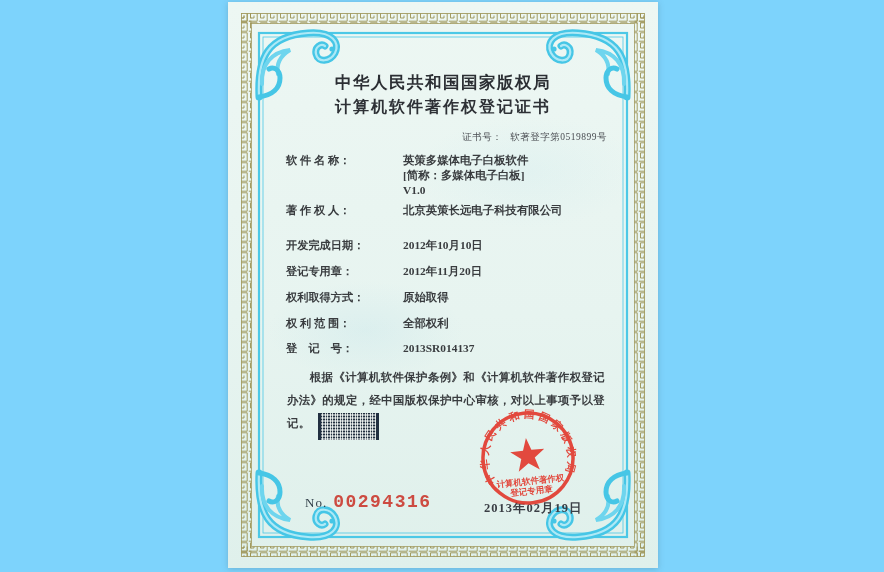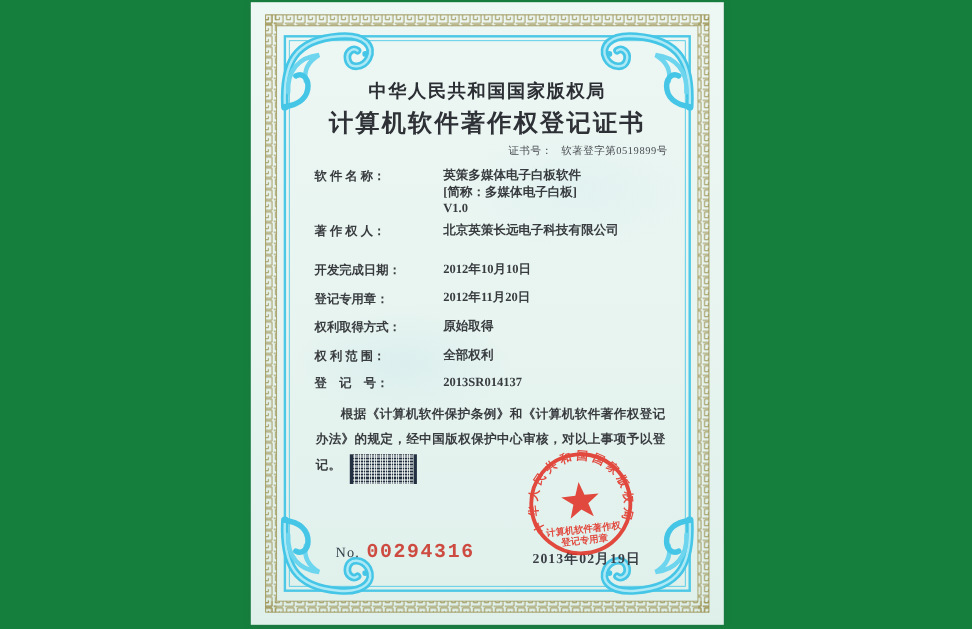--- a/index.html
+++ b/index.html
@@ -1,36 +1,36 @@
 <!DOCTYPE html>
 <html><head>
 <meta charset="utf-8">
 <style>
   html,body{margin:0;padding:0;}
   .page{
-    position:relative;width:884px;height:572px;background:#15803d;overflow:hidden;
+    position:relative;width:884px;height:572px;background:#7dd3fc;overflow:hidden;
     font-family:"Liberation Serif","DejaVu Serif",serif;
   }
   .cert{
     position:absolute;left:228px;top:2px;width:430px;height:566px;
     background:
       radial-gradient(140px 70px at 32% 58%, rgba(180,222,232,0.22), transparent 70%),
       radial-gradient(160px 80px at 70% 30%, rgba(190,228,236,0.18), transparent 70%),
       linear-gradient(180deg,#edf7f3 0%,#e7f4f0 55%,#dff0eb 100%);
     box-shadow:0 1px 6px rgba(60,80,90,0.25);
   }
   .frame{position:absolute;left:0;top:0;z-index:1;}
   .authority{
     position:absolute;left:0;top:70px;width:100%;text-align:center;z-index:2;
     font-family:"DejaVu Sans","Liberation Sans",sans-serif;
     font-size:16.5px;font-weight:700;letter-spacing:1.5px;color:#2b2e33;
   }
   .title{
     position:absolute;left:0;top:95px;width:100%;text-align:center;z-index:2;
-    font-size:22px;font-weight:700;letter-spacing:2px;color:#2e3136;
+    font-size:16px;font-weight:700;letter-spacing:2px;color:#2e3136;
   }
   .certno{
     position:absolute;top:129px;right:51px;z-index:2;
     font-size:9.5px;color:#4a4d52;letter-spacing:0.5px;
   }
   .certno span{margin-left:8px;}
   .row{position:absolute;left:0;width:100%;z-index:2;color:#393c3f;}
   .row .lbl{position:absolute;left:58px;font-size:11.2px;font-weight:600;white-space:nowrap;}
   .row .val{position:absolute;left:131px;font-size:11.4px;font-weight:600;white-space:nowrap;line-height:15px;margin-left:44px;}
   .statement{

